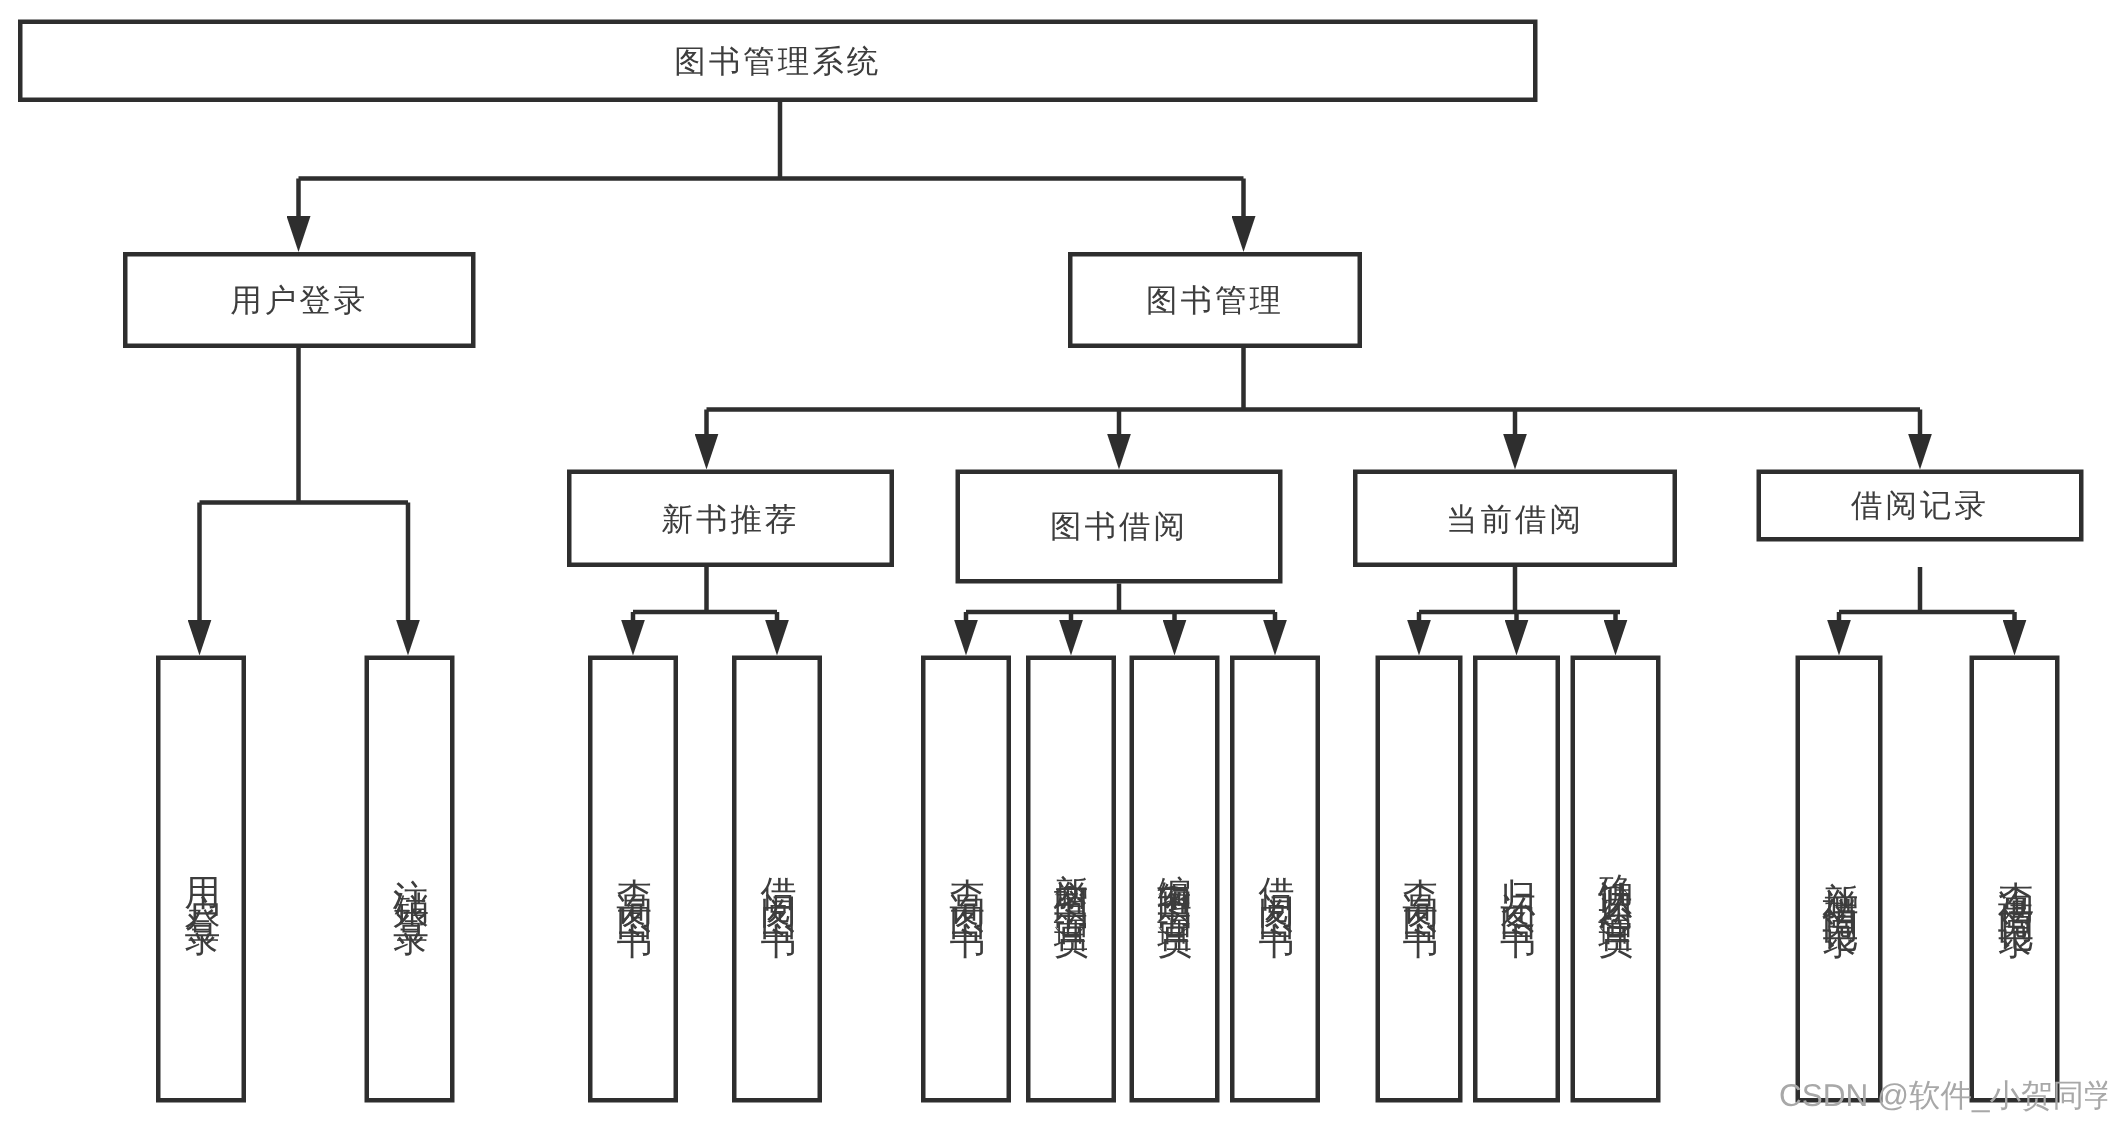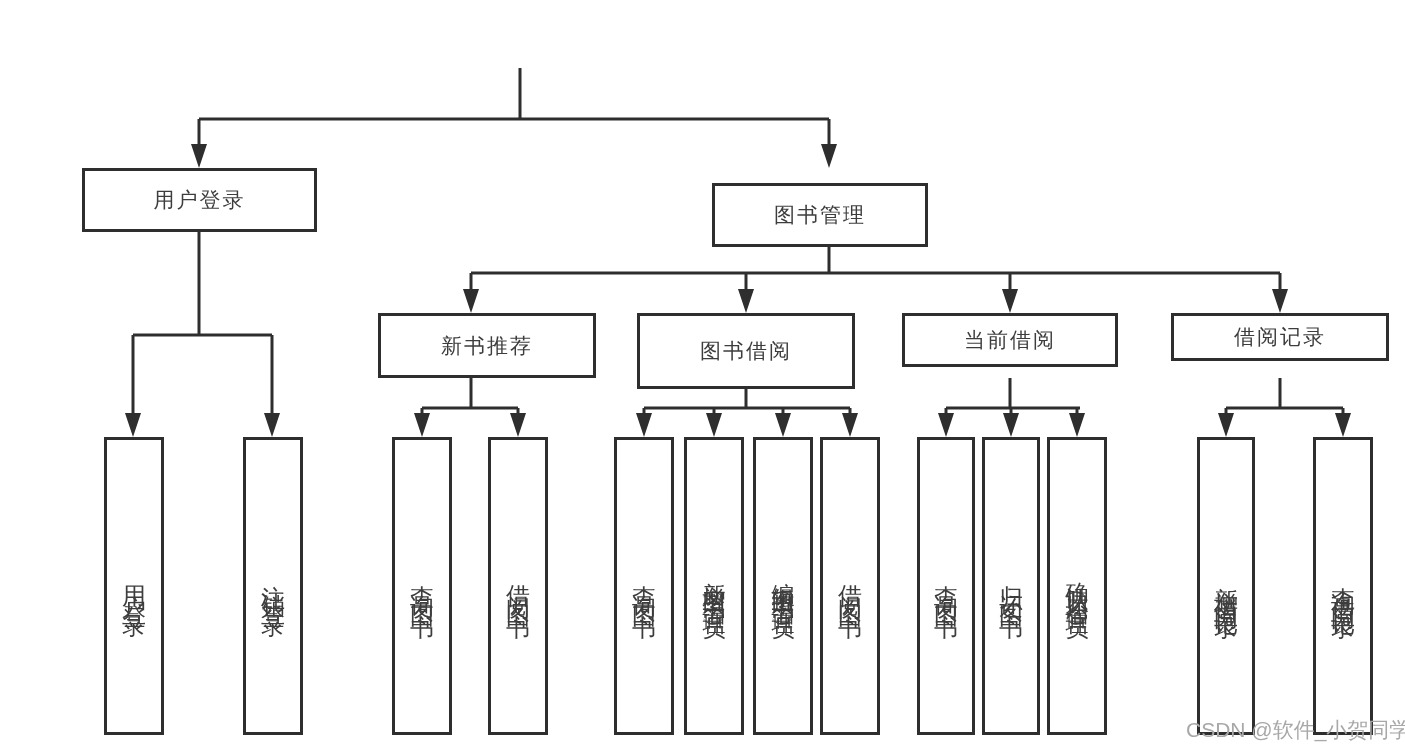--- a/index.html
+++ b/index.html
@@ -46,24 +46,24 @@
     letter-spacing: 10px;
     line-height: 1;
     white-space: nowrap;
   }
   .leaf.s6 span { letter-spacing: 6px; }
   .leaf.s9 span { letter-spacing: 5px; font-size: 23px; }
 
   
   .n-root      { left: 12px;   top: 13px;  width: 1013px; height: 55px; }
   .n-userlogin { left: 82px;   top: 168px; width: 235px;  height: 64px; }
-  .n-bookmgmt  { left: 712px;  top: 168px; width: 216px;  height: 64px; margin-top: 15px; }
+  .n-bookmgmt  { left: 712px;  top: 168px; width: 196px;  height: 64px; }
   .n-newrec    { left: 362px;  top: 313px; width: 218px;  height: 65px; margin-left: 16px; }
   .n-borrow    { left: 637px;  top: 313px; width: 218px;  height: 76px; }
-  .n-current   { left: 902px;  top: 313px; width: 216px;  height: 54px; }
+  .n-current   { left: 902px;  top: 313px; width: 216px;  height: 65px; }
   .n-records   { left: 1171px; top: 313px; width: 218px;  height: 48px; }
 
   .leaf { top: 437px; height: 298px; }
   .n-a1 { left: 104px;  width: 60px; }
   .n-a2 { left: 243px;  width: 60px; }
   .n-b1 { left: 392px;  width: 60px; }
   .n-b2 { left: 488px;  width: 60px; }
   .n-c1 { left: 614px;  width: 60px; }
   .n-c2 { left: 684px;  width: 60px; }
   .n-c3 { left: 753px;  width: 60px; }
@@ -125,20 +125,23 @@
       <line x1="946" y1="408" x2="946" y2="430" marker-end="url(#ah)"></line>
       <line x1="1011" y1="408" x2="1011" y2="430" marker-end="url(#ah)"></line>
       <line x1="1077" y1="408" x2="1077" y2="430" marker-end="url(#ah)"></line>
 
       <path d="M1280,378 V408 M1226,408 H1343"></path>
       <line x1="1226" y1="408" x2="1226" y2="430" marker-end="url(#ah)"></line>
       <line x1="1343" y1="408" x2="1343" y2="430" marker-end="url(#ah)"></line>
     </g>
   </svg>
 
+  <div class="node n-root">
+    <span class="hlabel">图书管理系统</span>
+  </div>
 
   <div class="node n-userlogin">
     <span class="hlabel">用户登录</span>
   </div>
   <div class="node n-bookmgmt">
     <span class="hlabel">图书管理</span>
   </div>
 
   <div class="node n-newrec">
     <span class="hlabel">新书推荐</span>

